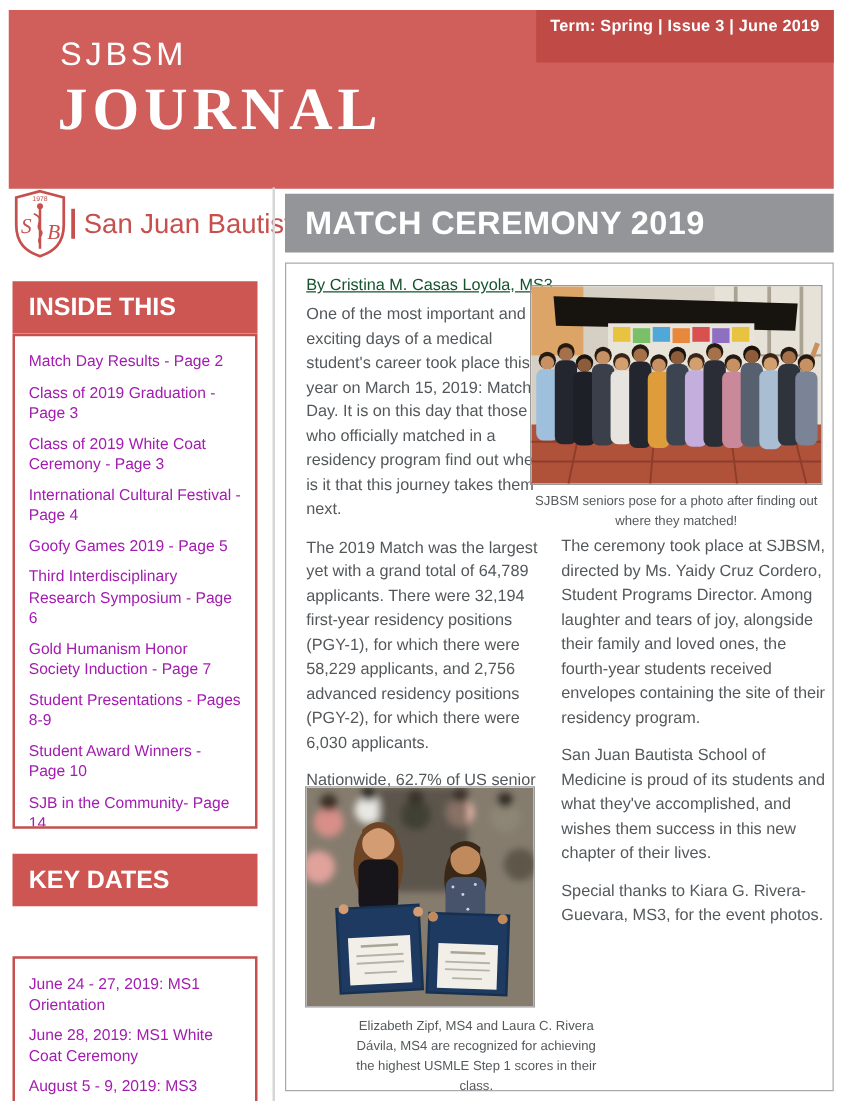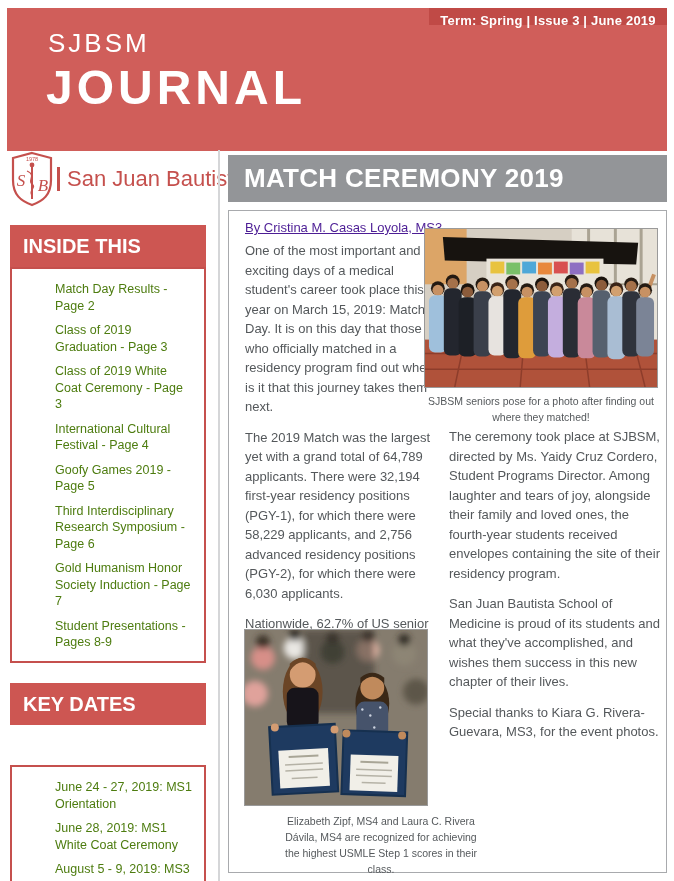--- a/index.html
+++ b/index.html
@@ -1,51 +1,51 @@
 <!DOCTYPE html>
 <html><head>
 <meta charset="utf-8">
 <style>
   html,body{margin:0;padding:0;background:#fff;}
   .page{position:relative;width:674px;height:881px;background:#ffffff;overflow:hidden;
         font-family:"Liberation Sans",sans-serif;}
 
   
   .masthead{position:absolute;left:7px;top:8px;width:660px;height:143px;background:#d05e5a;}
-  .issue-bar{position:absolute;top:0;right:0;width:238px;height:17px;background:#c04a46;
+  .issue-bar{position:absolute;top:0;right:0;width:238px;height:42px;background:#c04a46;
              color:#fff;font-size:13px;font-weight:bold;text-align:center;line-height:25px;letter-spacing:.2px;}
   .title-small{position:absolute;left:41px;top:20px;font-size:26px;letter-spacing:3px;color:#fff;}
-  .title-large{position:absolute;left:39px;top:52px;font-size:48px;font-weight:bold;letter-spacing:4px;color:#fff;}
+  .title-large{position:absolute;left:39px;top:52px;font-size:48px;font-weight:bold;letter-spacing:4px;color:#fff;font-family:Liberation Serif, serif;}
 
   
   .logo{position:absolute;left:10px;top:150px;height:58px;display:flex;align-items:center;}
   .shield{width:44px;height:56px;flex:0 0 auto;}
   .logo-text{border-left:3px solid #c5504d;padding-left:7px;margin-left:3px;}
   .logo-line1{font-size:13px;color:#c5504d;letter-spacing:.2px;line-height:14px;}
   .logo-line2{font-size:22px;color:#c5504d;line-height:24px;}
 
   .side-header{position:absolute;left:10px;width:196px;height:42px;background:#cd5652;color:#fff;
                font-weight:bold;font-size:20px;line-height:42px;padding-left:13px;box-sizing:border-box;}
   .side-header.inside{top:225px;}
   .side-header.key{top:683px;}
   .side-box{position:absolute;left:10px;width:196px;border:2px solid #c5504d;background:#fff;
             box-sizing:border-box;padding:12px 11px;overflow:hidden;}
   .side-box.toc{top:267px;height:396px;}
   .side-box.dates{top:765px;height:147px;}
-  .side-item{font-size:12.5px;line-height:16.5px;color:#4d7c0f;margin-bottom:8px;margin-left:32px;}
+  .side-item{font-size:12.5px;line-height:16.5px;color:#a21caf;margin-bottom:8px;}
   .side-item:last-child{margin-bottom:0;}
 
   .v-divider{position:absolute;left:218px;top:150px;width:2px;height:731px;background:#d5d6d8;}
 
   
   .headline{position:absolute;left:228px;top:155px;width:439px;height:47px;background:#939598;color:#fff;
             font-weight:bold;font-size:26px;line-height:47px;padding-left:16px;box-sizing:border-box;letter-spacing:.3px;}
   .article-box{position:absolute;left:228px;top:210px;width:439px;height:663px;border:1px solid #a8aaad;
                background:#fff;box-sizing:border-box;}
-  .byline{position:absolute;left:16px;top:9px;font-size:13px;color:#4c1d95;text-decoration:underline;}
+  .byline{position:absolute;left:16px;top:9px;font-size:13px;color:#14532d;text-decoration:underline;}
   .col{position:absolute;}
   .col1{left:16px;top:30px;width:196px;}
   .col2{left:220px;top:216px;width:214px;}
   .para{margin:0 0 11px 0;font-size:13px;line-height:19.5px;color:#54585b;}
   .photo{position:absolute;border:1px solid #9a9a9a;box-sizing:border-box;margin:0;padding:0;overflow:hidden;}
   .photo1{left:195px;top:17px;width:234px;height:160px;}
   .photo2{left:15px;top:418px;width:184px;height:177px;}
   .photo svg{display:block;width:100%;height:100%;}
   .caption{position:absolute;text-align:center;font-size:10.5px;line-height:16px;color:#55595c;}
   .cap1{left:190px;top:182px;width:244px;}

